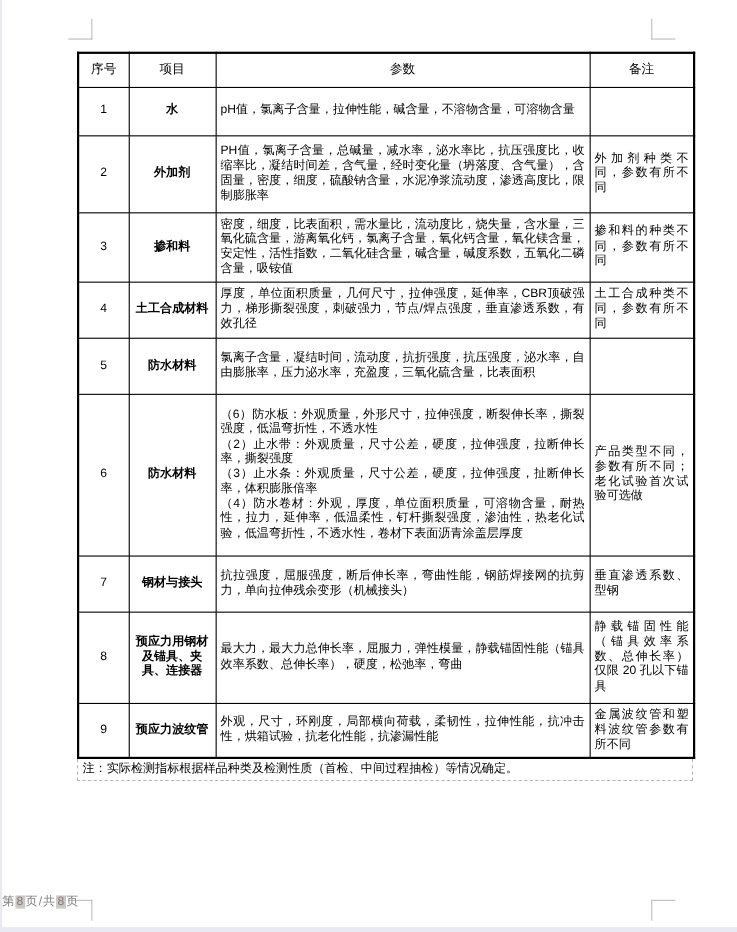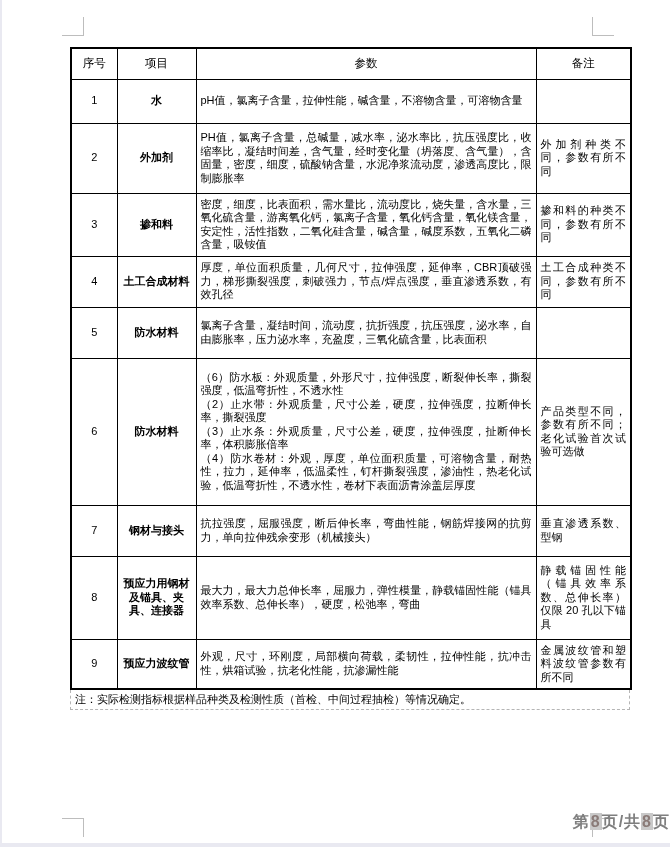--- a/index.html
+++ b/index.html
@@ -64,23 +64,22 @@
 
   .note-row {
     width:560px; box-sizing:border-box;
     border:1px dashed #b5b5b5; border-top:none;
     padding:2px 4px 3px 4px;
     font-size:11px; line-height:14px; color:#000;
   }
 
   .page-footer {
     position:absolute; left:0; top:812px; width:100%;
-    text-align:right; font-size:16px; color:#7f7f7f;
+    text-align:left; font-size:11px; color:#7f7f7f;
     letter-spacing:1px;
-    font-weight:bold;
   }
   .page-footer .field {
     background:#c9c9c9; color:#8a7b78; padding:0 1px;
   }
   .bottom-strip {
     position:absolute; left:0; bottom:0; width:670px; height:4px;
     background:#e9e9f1;
   }
 </style>
 </head>

